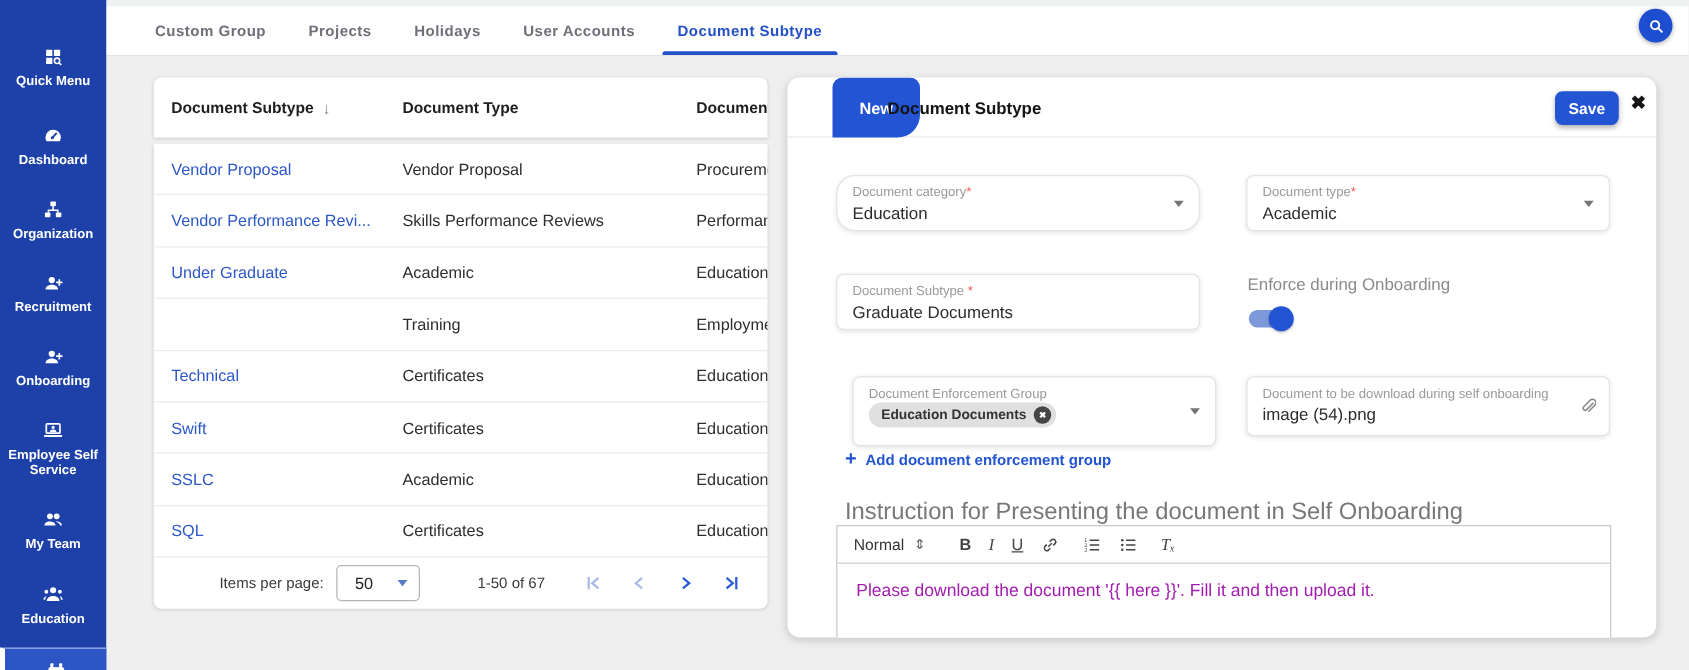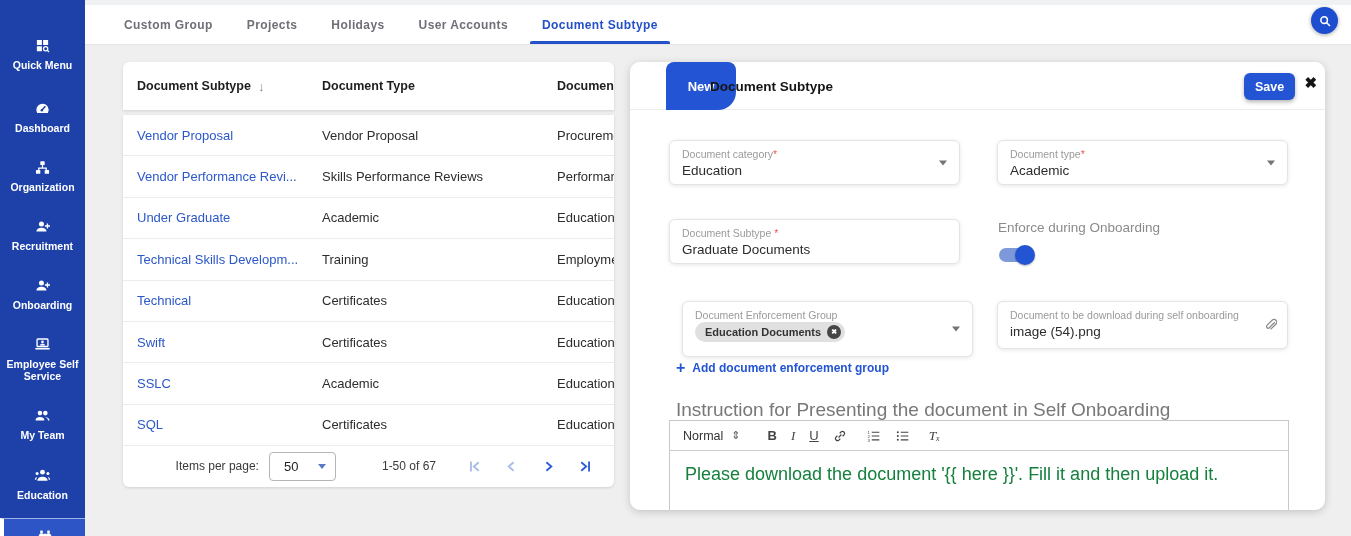--- a/index.html
+++ b/index.html
@@ -44,21 +44,21 @@
   .new-tab { position:absolute; left:0; top:0; width:70px; height:48px; background:#2254d3; color:#fff; font-weight:700; font-size:13px; display:flex; align-items:center; justify-content:center; border-radius:8px 8px 18px 0; cursor:pointer;margin-left:36px; }
   .panel-title { position:absolute; left:80px; top:0; height:48px; display:flex; align-items:center; font-size:13.5px; font-weight:700; color:#141414; }
   .save-btn { position:absolute; right:30px; top:11px; width:51px; height:27px; background:#2254d3; color:#fff; font-weight:700; font-size:12.5px; border:none; border-radius:6px; box-shadow:0 2px 4px rgba(0,0,0,.3); cursor:pointer; }
   .close-btn { position:absolute; right:8px; top:13px; font-size:15px; font-weight:700; color:#151515; background:none; border:none; cursor:pointer; line-height:1; }
 
   .field { position:absolute; background:#fff; border:1px solid #e4e4e4; border-radius:6px; box-shadow:0 1px 4px rgba(0,0,0,.10); padding:7px 12px; cursor:pointer; }
   .f-label { font-size:10.5px; color:#9a9a9a; white-space:nowrap; }
   .req { color:#f55a4e; }
   .f-value { font-size:13.5px; color:#2c2c2c; margin-top:3px; white-space:nowrap; }
   .caret { position:absolute; right:12px; top:50%; transform:translateY(-50%); width:0; height:0; border-left:4.5px solid transparent; border-right:4.5px solid transparent; border-top:5.5px solid #757575; }
-  #f-category { left:39px; top:78px; width:291px; height:45px; }
+  #f-category { left:39px; top:78px; width:291px; height:45px;border-radius:15px; }
   #f-type     { left:367px; top:78px; width:291px; height:45px; }
   #f-subtype  { left:39px; top:157px; width:291px; height:45px; }
   #f-group    { left:52px; top:239px; width:291px; height:56px; }
   #f-download { left:367px; top:239px; width:291px; height:48px; }
 
   .enforce-label { position:absolute; left:368px; top:158px; font-size:13.5px; color:#8b8b8b; }
   .toggle { position:absolute; left:369px; top:186px; width:33px; height:14px; background:#7d99d9; border-radius:7px; cursor:pointer; }
   .toggle .knob { position:absolute; right:-3px; top:-3px; width:20px; height:20px; border-radius:50%; background:#2254d3; box-shadow:0 1px 2px rgba(0,0,0,.3); }
 
   .chip { display:inline-flex; align-items:center; background:#e0e0e0; border-radius:11px; padding:3px 4px 3px 10px; font-size:11px; font-weight:700; color:#333; margin-top:1px; }
@@ -73,21 +73,21 @@
   .editor { position:absolute; left:39px; top:358px; width:620px; height:160px; border:1px solid #c9c9c9; background:#fff; }
   .ed-toolbar { height:30px; border-bottom:1px solid #cdcdcd; display:flex; align-items:center; padding:0 13px; color:#444; }
   .ed-format { font-size:12.5px; color:#333; margin-right:8px; }
   .ed-updown { font-size:11px; color:#555; margin-right:20px; }
   .ed-btn { background:none; border:none; color:#444; cursor:pointer; margin:0 7px; font-size:13px; display:flex; align-items:center; font-family:inherit; }
   .ed-b { font-weight:700; }
   .ed-i { font-style:italic; font-family:"Liberation Serif",serif; }
   .ed-u { text-decoration:underline; }
   .ed-clear { font-style:italic; font-family:"Liberation Serif",serif; font-size:13.5px; }
   .gap-s { margin-left:12px; }
-  .ed-content { padding:13px 15px; font-size:18px; color:#15803d; cursor:text; }
+  .ed-content { padding:13px 15px; font-size:14px; color:#a21caf; cursor:text; }
 </style>
 </head>
 <body>
 
 <aside class="sidebar">
   <div class="side-item" style="top:36px">
     <div class="ic">
       <svg width="15" height="15" viewBox="0 0 24 24">
           <path fill="#fff" d="M3 3h8v8H3zM13 3h8v8h-8zM3 13h8v8H3z"></path>
           <circle cx="17" cy="17" r="3.4" fill="none" stroke="#fff" stroke-width="2"></circle>
@@ -223,21 +223,20 @@
     <div class="td link col1">Vendor Performance Revi...</div>
     <div class="td col2">Skills Performance Reviews</div>
     <div class="td col3">Performan</div>
   </div>
   <div class="t-row">
     <div class="td link col1">Under Graduate</div>
     <div class="td col2">Academic</div>
     <div class="td col3">Education</div>
   </div>
   <div class="t-row">
-    <div class="td link col1">Technical Skills Developm...</div>
     <div class="td col2">Training</div>
     <div class="td col3">Employme</div>
   </div>
   <div class="t-row">
     <div class="td link col1">Technical</div>
     <div class="td col2">Certificates</div>
     <div class="td col3">Education</div>
   </div>
   <div class="t-row">
     <div class="td link col1">Swift</div>

